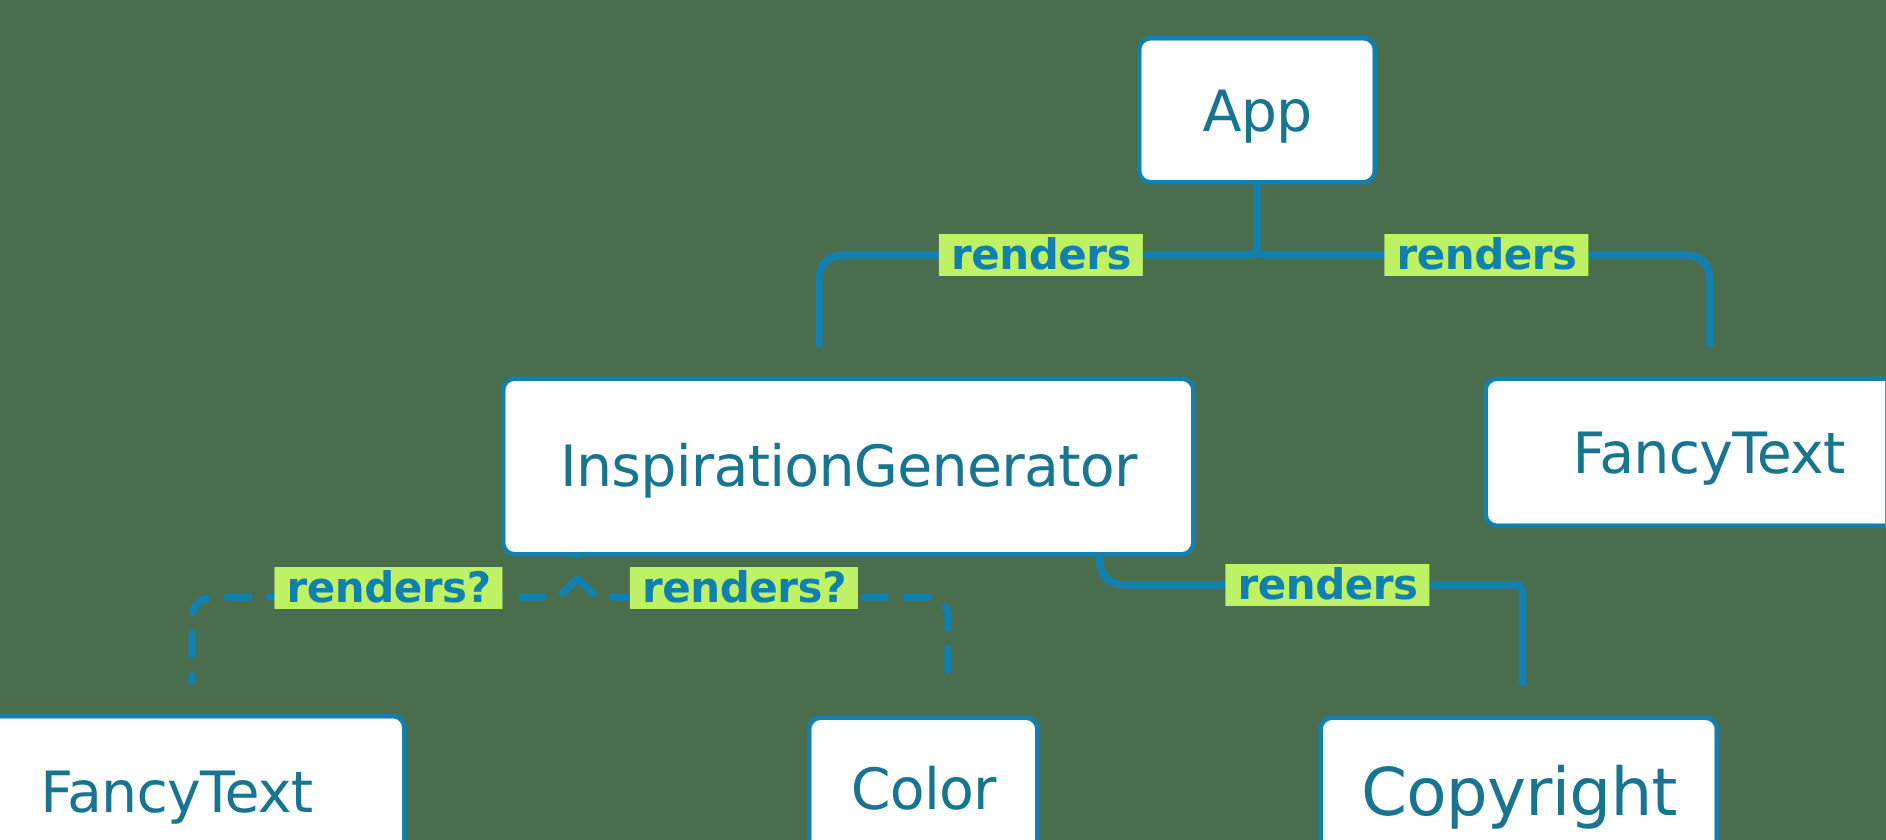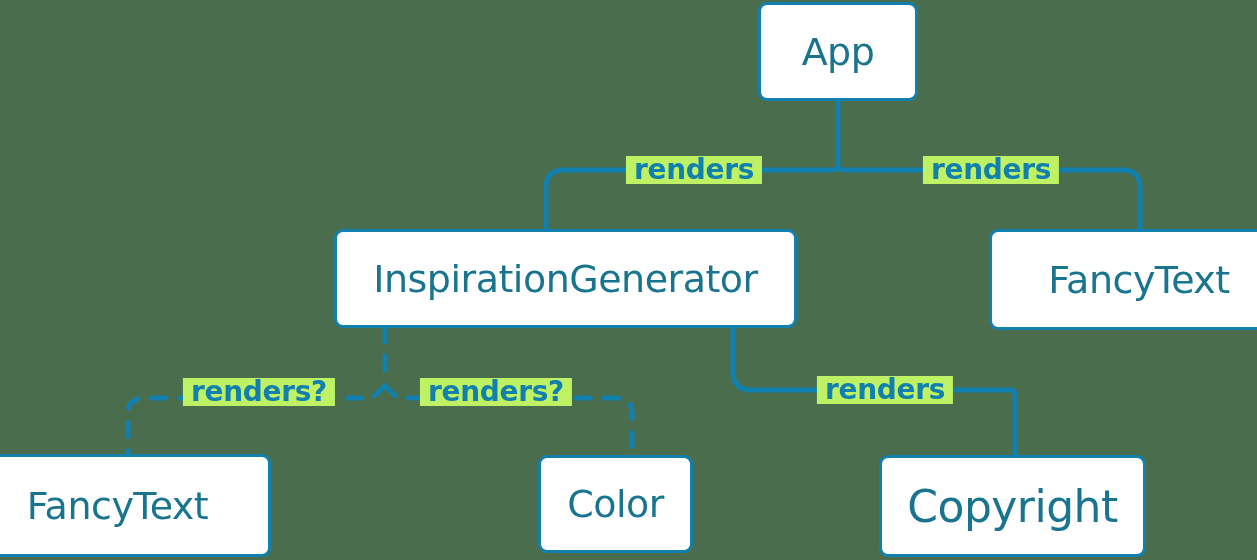--- a/index.html
+++ b/index.html
@@ -31,23 +31,24 @@
     display: flex;
     align-items: center;
     justify-content: center;
     color: #18748f;
     font-family: "DejaVu Sans", sans-serif;
     font-size: 37px;
     font-weight: 400;
     letter-spacing: -0.5px;
     z-index: 3;
     white-space: nowrap;
+    margin-top: 22px;
   }
   .node.n-app        { left: 758px;  top: 2px;   width: 160px; height: 99px; font-size: 38px; }
-  .node.n-inspgen    { left: 334px;  top: 229px; width: 463px; height: 99px; font-size: 38px; }
+  .node.n-inspgen    { left: 334px;  top: 229px; width: 463px; height: 120px; font-size: 38px; }
   .node.n-fancy-r    { left: 989px;  top: 229px; width: 300px; height: 101px; font-size: 38px; }
   .node.n-fancy-b    { left: -36px;  top: 454px; width: 307px; height: 103px; font-size: 38px; }
   .node.n-color      { left: 538px;  top: 455px; width: 155px; height: 98px;  font-size: 38px; }
   .node.n-copyright  { left: 879px;  top: 455px; width: 267px; height: 102px; font-size: 44px; }
 
   .edge-label {
     position: absolute;
     color: #1180ae;
     font-family: "DejaVu Sans", sans-serif;
     font-size: 28px;

